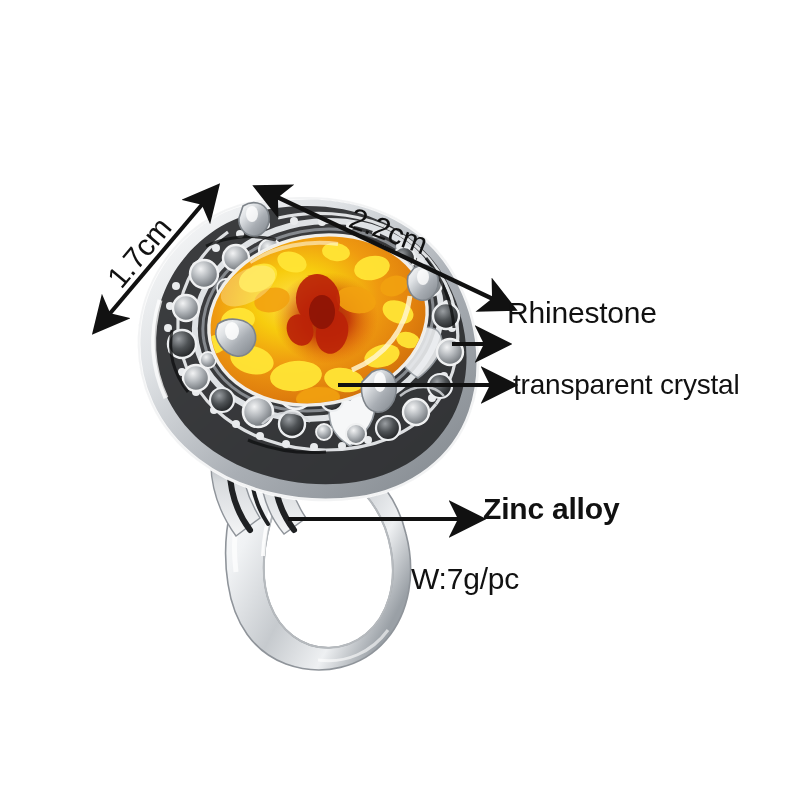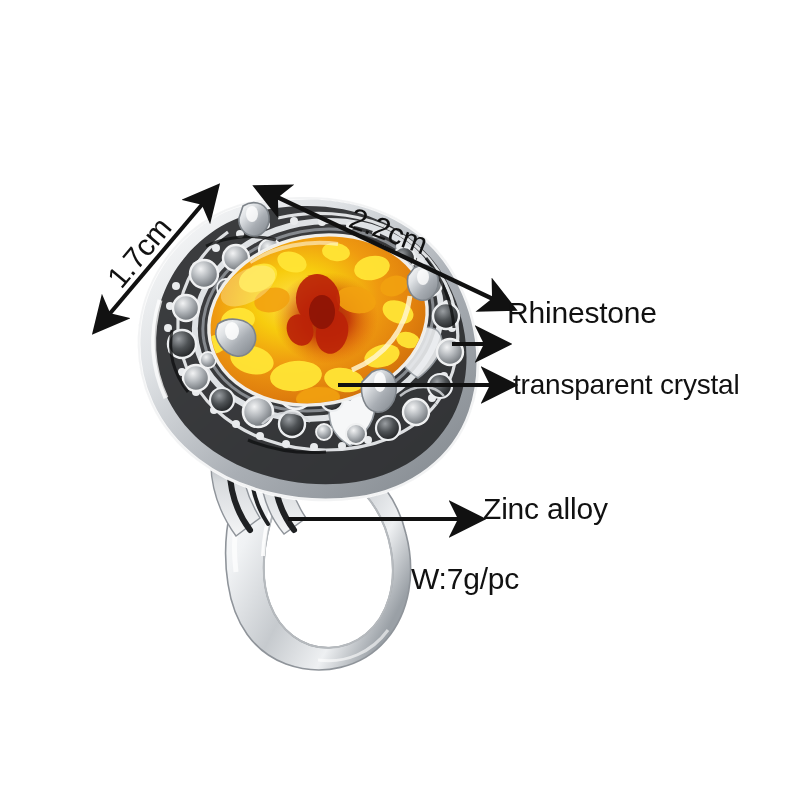--- a/index.html
+++ b/index.html
@@ -28,21 +28,21 @@
     position: absolute;
     color: #111111;
     font-family: "Liberation Sans", sans-serif;
     font-size: 30px;
     line-height: 1;
     white-space: nowrap;
     letter-spacing: -0.2px;
   }
   #label-rhinestone { left: 507px; top: 298px; }
   #label-transparent-crystal { left: 513px; top: 371px; font-size: 28px; }
-  #label-zinc-alloy { left: 483px; top: 494px; }
+  #label-zinc-alloy { left: 483px; top: 494px; font-weight: bold; }
   #label-weight { left: 411px; top: 564px; }
   #label-dim-width {
     left: 356px;
     top: 203px;
     font-size: 30px;
     transform: rotate(20.5deg);
     transform-origin: left top;
   }
   #label-dim-height {
     left: 102px;

